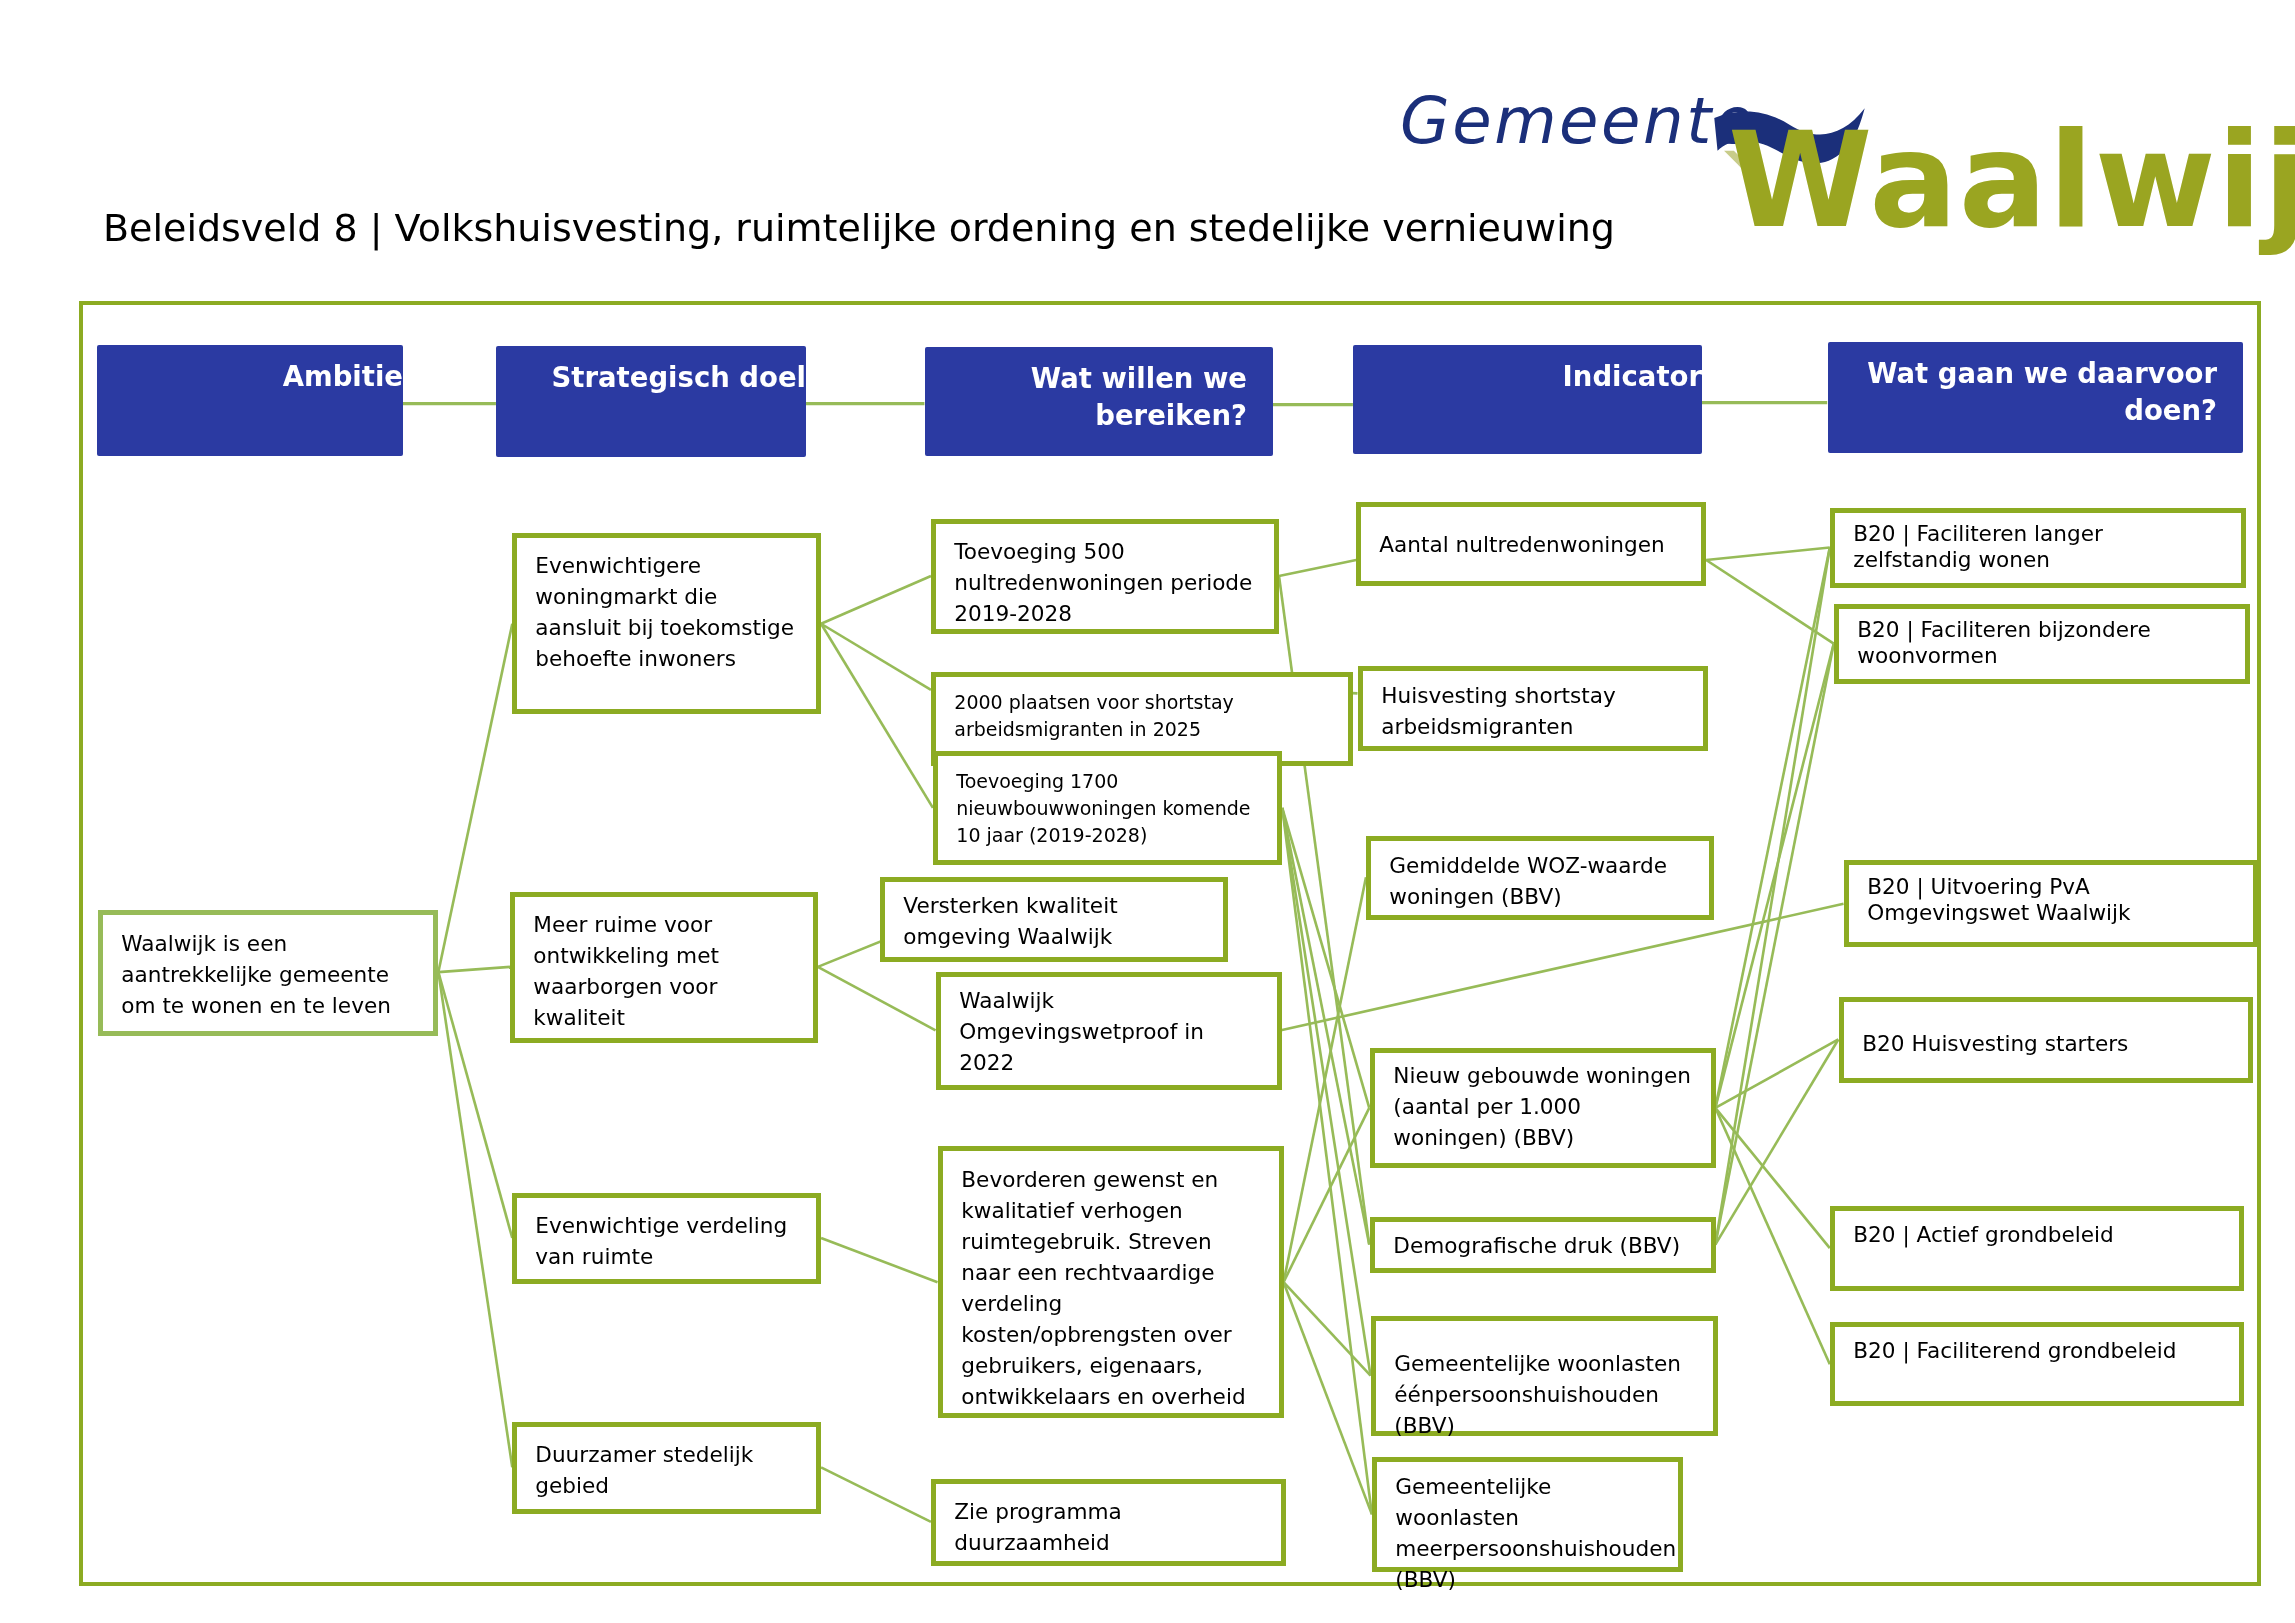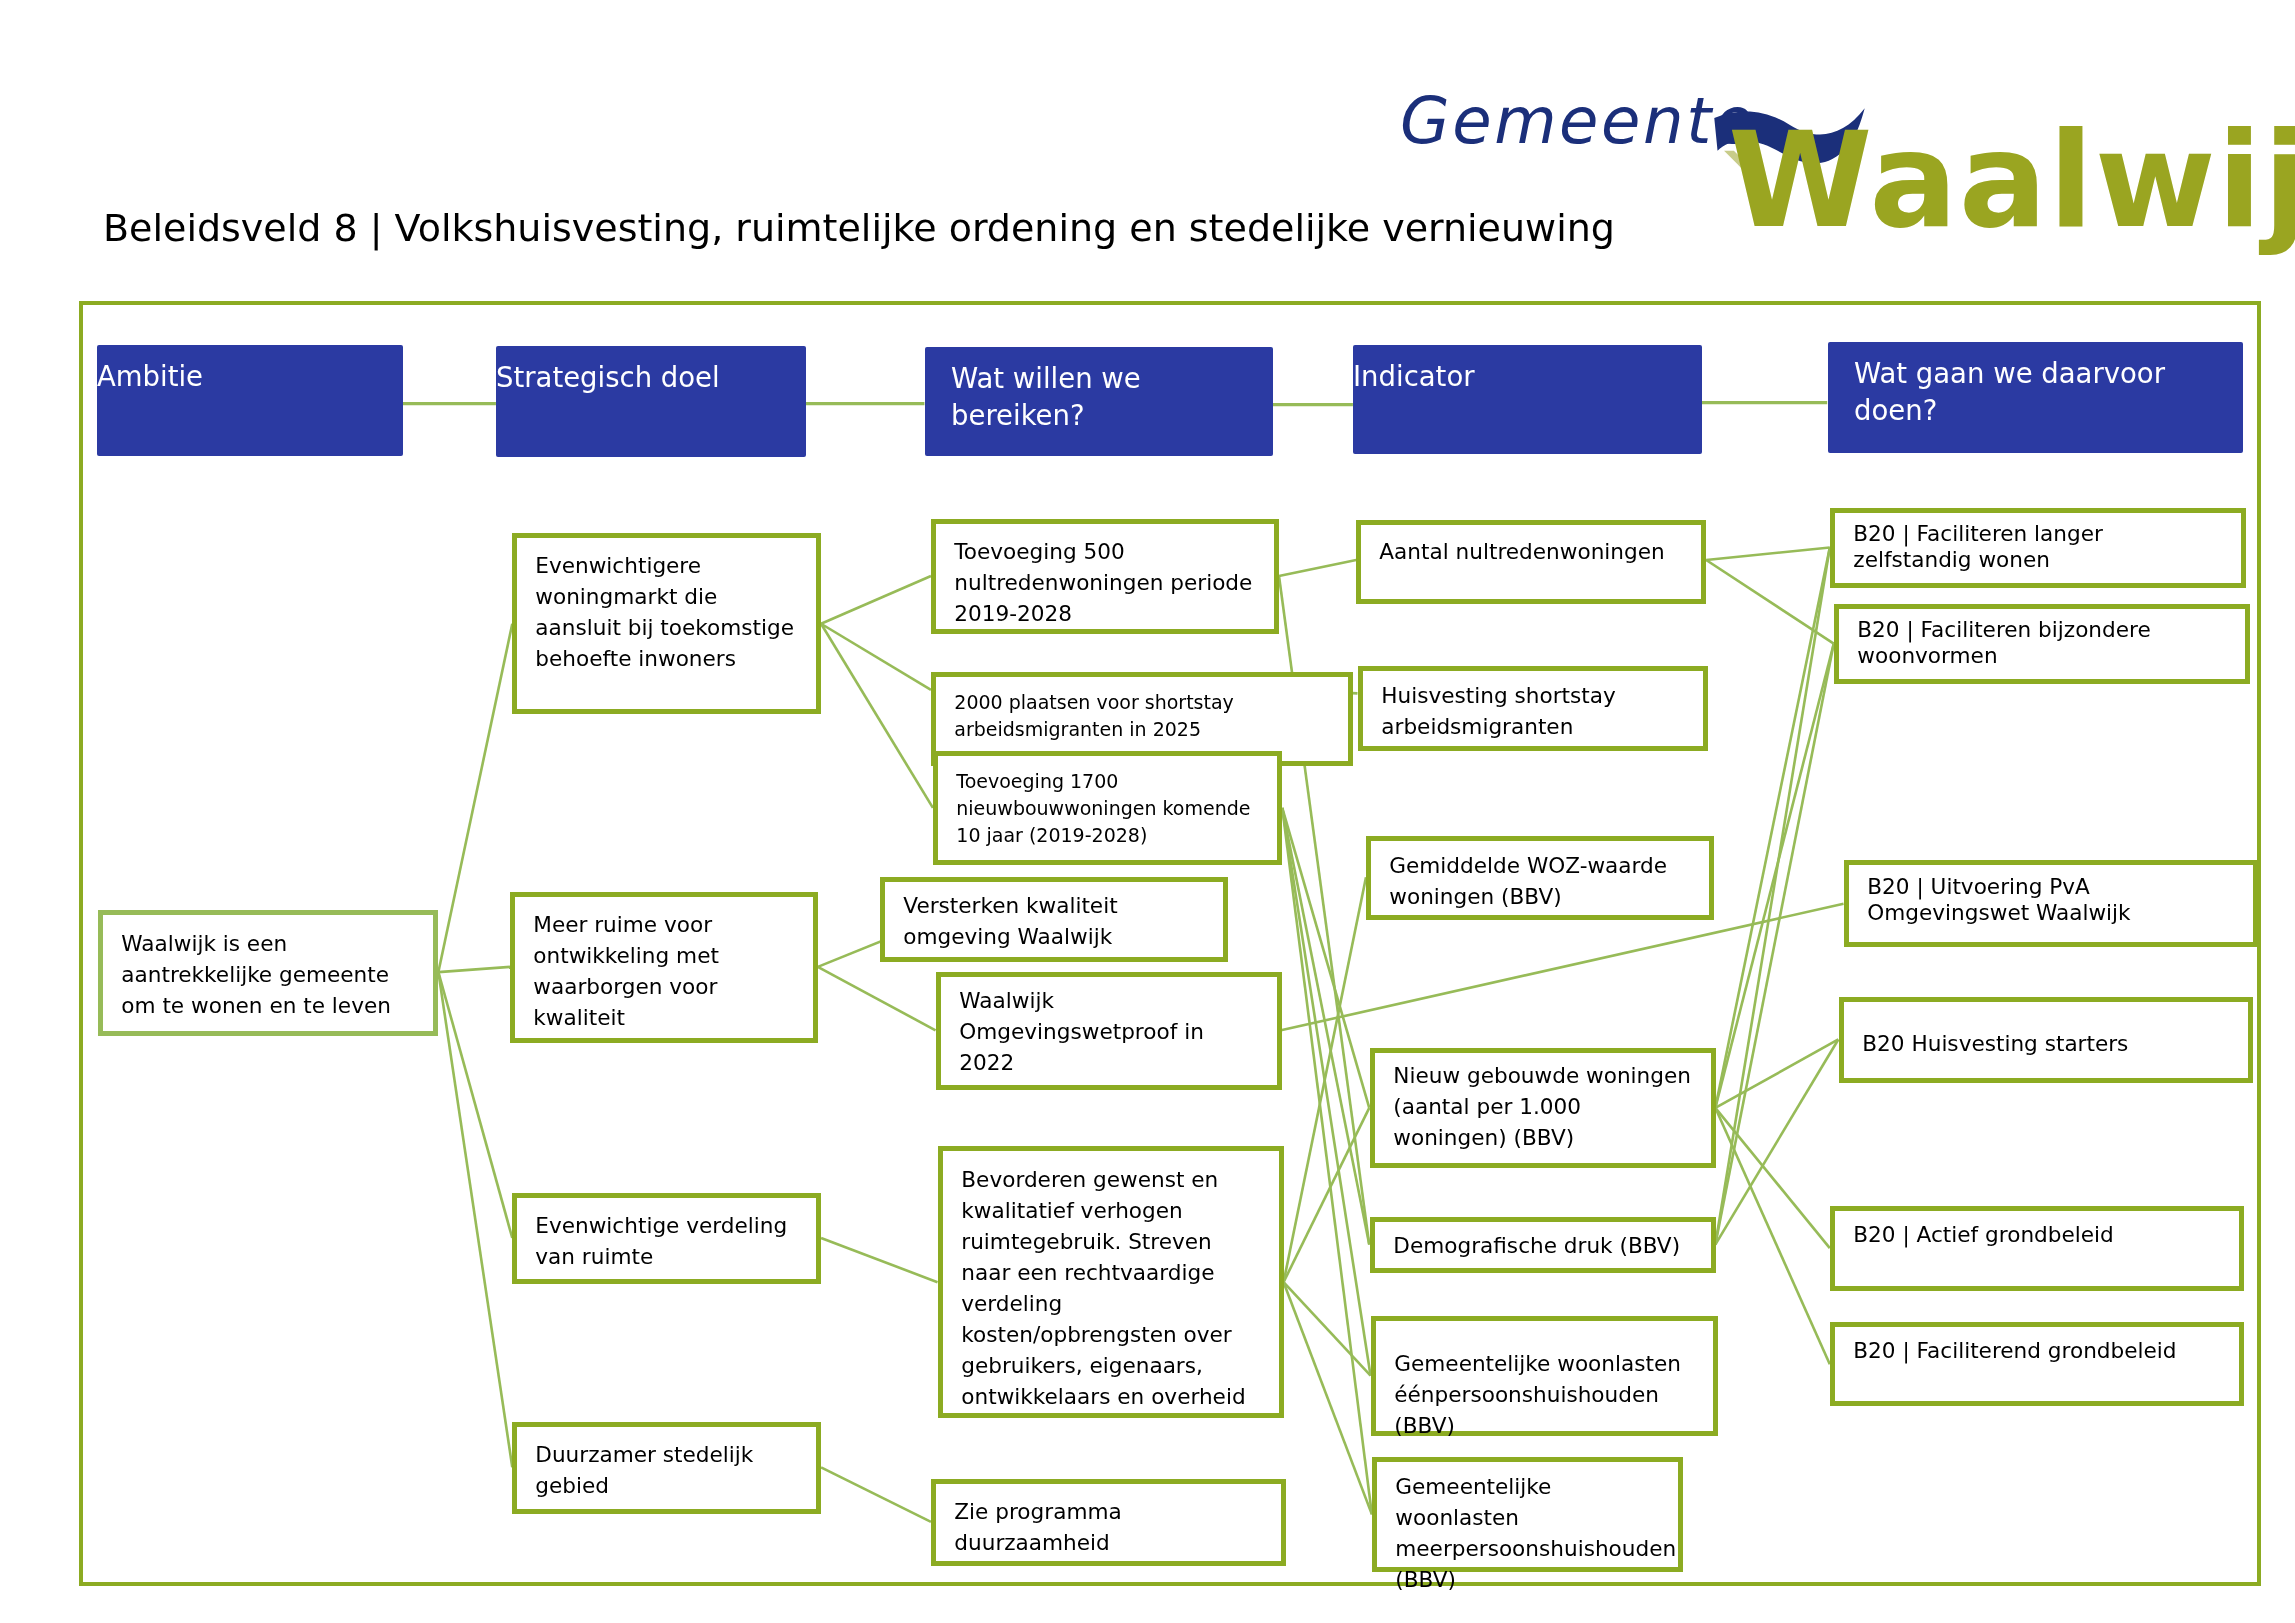--- a/index.html
+++ b/index.html
@@ -8,22 +8,22 @@
   .logo-gemeente { position:absolute; left:1400px; top:84px; font-size:64px; font-style:italic;
          color:#1b2f7a; letter-spacing:2.6px; font-family:"DejaVu Sans", sans-serif; }
   .logo-wave { position:absolute; left:1711px; top:105px; width:157px; height:72px; }
   .logo-waalwijk { position:absolute; left:1728px; top:115px; font-size:131px; font-weight:bold;
          color:#9aa521; letter-spacing:1.3px; font-family:"DejaVu Sans", sans-serif; line-height:1; }
   .page-title { position:absolute; left:103px; top:206px; font-size:38px; color:#000;
          font-family:"DejaVu Sans", sans-serif; white-space:nowrap; }
   .frame { position:absolute; left:79px; top:301px; width:2174px; height:1277px;
          border:4.6px solid #8cab22; box-sizing:content-box; }
   svg.connectors { position:absolute; left:0; top:0; width:2295px; height:1623px; pointer-events:none; }
-  .hdr { position:absolute; background:#2b3aa2; color:#fff; font-weight:normal; font-size:27.5px;
-         text-align:left; line-height:37px; padding-top:13px; box-sizing:border-box;
+  .hdr { position:absolute; background:#2b3aa2; color:#fff; font-weight:bold; font-size:27.5px;
+         text-align:right; line-height:37px; padding-top:13px; box-sizing:border-box;
          border-radius:2px; font-family:"DejaVu Sans", sans-serif; }
   .box { position:absolute; background:#fff; border:5.2px solid #8cab22; box-sizing:border-box;
          font-size:21.6px; line-height:31px; padding:11.8px 18.3px; color:#000; }
   .box.small { font-size:19px; line-height:27px; }
   .box.ambitie { border-color:#97bb58; }
 </style>
 </head>
 <body>
 
 <div>
@@ -93,21 +93,21 @@
 <div class="box" id="S4" style="left:512px;top:1422px;width:309px;height:92px;">Duurzamer stedelijk gebied</div>
 
 <div class="box" id="W1" style="left:931px;top:519px;width:348px;height:115px;">Toevoeging 500 nultredenwoningen periode 2019-2028</div>
 <div class="box small" id="W2" style="left:931px;top:672px;width:422px;height:94px;">2000 plaatsen voor shortstay arbeidsmigranten in 2025</div>
 <div class="box small" id="W3" style="left:933px;top:751px;width:349px;height:114px;">Toevoeging 1700 nieuwbouwwoningen komende 10 jaar (2019-2028)</div>
 <div class="box" id="W4" style="left:880px;top:877px;width:348px;height:85px;padding-top:8px;">Versterken kwaliteit omgeving Waalwijk</div>
 <div class="box" id="W5" style="left:936px;top:972px;width:346px;height:118px;padding-top:7.9px;">Waalwijk Omgevingswetproof in 2022</div>
 <div class="box" id="W6" style="left:938px;top:1146px;width:346px;height:272px;padding-top:13px;">Bevorderen gewenst en kwalitatief verhogen ruimtegebruik. Streven naar een rechtvaardige verdeling kosten/opbrengsten over gebruikers, eigenaars, ontwikkelaars en overheid</div>
 <div class="box" id="W7" style="left:931px;top:1479px;width:355px;height:87px;">Zie programma duurzaamheid</div>
 
-<div class="box" id="I1" style="left:1356px;top:520px;width:350px;height:84px;padding-top:11px;">Aantal nultredenwoningen</div>
+<div class="box" id="I1" style="left:1356px;top:502px;width:350px;height:84px;padding-top:22px;">Aantal nultredenwoningen</div>
 <div class="box" id="I2" style="left:1358px;top:651px;width:350px;height:85px;padding-top:9.2px;margin-top:15px;">Huisvesting shortstay arbeidsmigranten</div>
 <div class="box" id="I3" style="left:1366px;top:836px;width:348px;height:84px;padding-top:9.2px;">Gemiddelde WOZ-waarde woningen (BBV)</div>
 <div class="box" id="I4" style="left:1370px;top:1048px;width:346px;height:120px;padding-top:7px;">Nieuw gebouwde woningen (aantal per 1.000 woningen) (BBV)</div>
 <div class="box" id="I5" style="left:1370px;top:1217px;width:346px;height:56px;padding-top:7.9px;">Demografische druk (BBV)</div>
 <div class="box" id="I6" style="left:1371px;top:1316px;width:347px;height:120px;padding-top:27px;">Gemeentelijke woonlasten éénpersoonshuishouden (BBV)</div>
 <div class="box" id="I7" style="left:1372px;top:1457px;width:311px;height:115px;padding-top:9.2px;">Gemeentelijke woonlasten meerpersoonshuishouden (BBV)</div>
 
 <div class="box" id="R1" style="left:1830px;top:508px;width:416px;height:80px;padding-top:7.9px;line-height:26px;">B20 | Faciliteren langer zelfstandig wonen</div>
 <div class="box" id="R2" style="left:1834px;top:604px;width:416px;height:80px;padding-top:7.9px;line-height:26px;">B20 | Faciliteren bijzondere woonvormen</div>
 <div class="box" id="R3" style="left:1844px;top:860px;width:414px;height:87px;padding-top:9.2px;line-height:26px;">B20 | Uitvoering PvA Omgevingswet Waalwijk</div>

